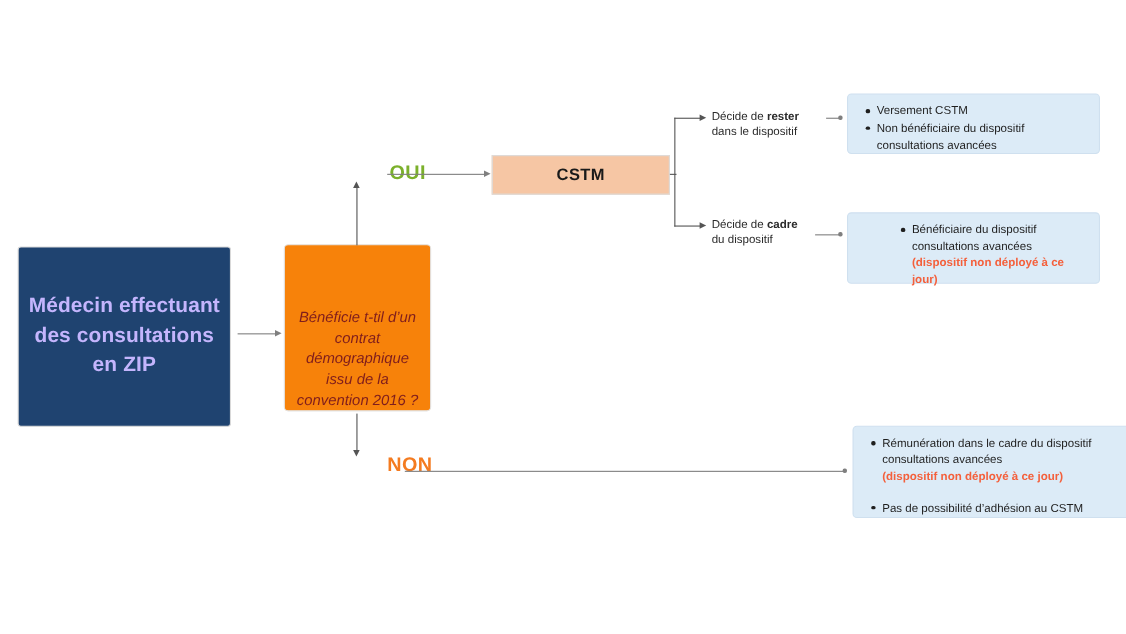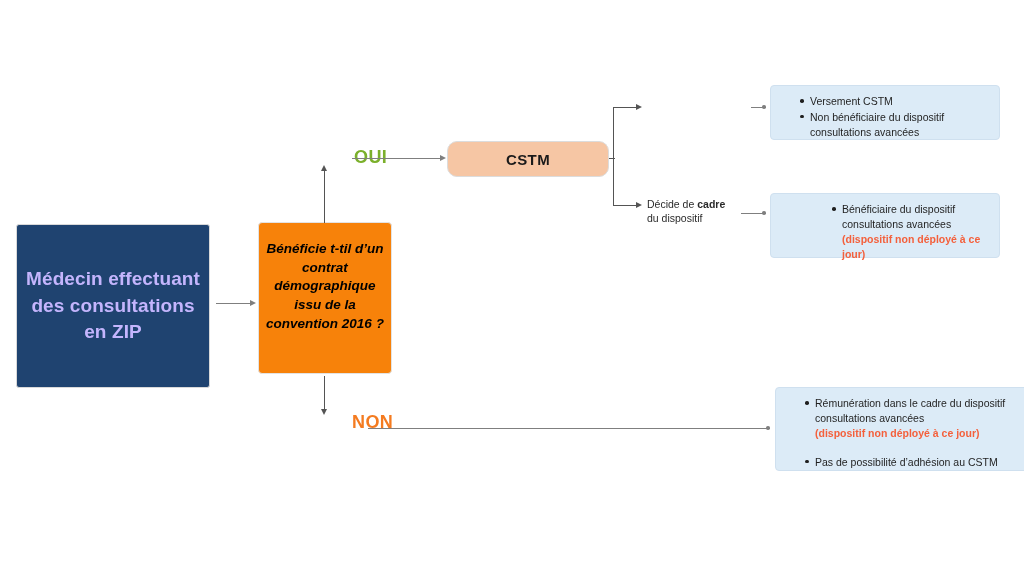--- a/index.html
+++ b/index.html
@@ -56,38 +56,39 @@
     height: 152px;
     background: #F7820A;
     border: 1px solid #e3e3e3;
     border-radius: 4px;
     display: flex;
     align-items: flex-start;
     justify-content: center;
     padding-top: 17px;
   }
   #decision-node .label {
-    color: #000000;
-    font-weight: bold;
+    color: #7f1d1d;
+    font-weight: normal;
     font-style: italic;
     font-size: 13.5px;
     line-height: 1.38;
     text-align: center;
     padding: 0 6px;
+    margin-top: 40px;
   }
 
   
   #cstm-node {
     left: 447px;
     top: 141px;
     width: 162px;
     height: 36px;
     background: #F6C6A4;
     border: 1px solid #dcdcdc;
-    border-radius: 10px;
+    border-radius: 0;
     display: flex;
     align-items: center;
     justify-content: center;
   }
   #cstm-node .label {
     color: #1a1a1a;
     font-weight: bold;
     font-size: 15px;
     letter-spacing: 0.4px;
   }
@@ -134,21 +135,21 @@
   .info-box ul {
     margin: 0;
     padding: 0 0 0 16px;
     list-style: none;
   }
   .info-box li {
     position: relative;
     font-size: 10.5px;
     line-height: 1.42;
     color: #1f1f1f;
-    margin: 0 0 0 15px;
+    margin: 0 0 0 2px;
   }
   .info-box li + li { margin-top: 1px; }
   .info-box li::before {
     content: "";
     position: absolute;
     left: -10px;
     top: 5px;
     width: 3.5px;
     height: 3.5px;
     background: #1f1f1f;
@@ -237,20 +238,24 @@
 
   <div class="conn h dark" style="left:609px; top:158px; width:6px;"></div>
   <div class="conn v dark" style="left:613px; top:107px; height:99px;"></div>
 
   <div class="conn h dark" style="left:613px; top:107px; width:25px;"></div>
   <div class="arrowhead right dark" style="left:636px; top:103.5px;"></div>
 
   <div class="conn h dark" style="left:613px; top:205px; width:25px;"></div>
   <div class="arrowhead right dark" style="left:636px; top:201.5px;"></div>
 
+  <div class="step-caption" id="caption-rester">
+    <span>Décide de </span><b>rester</b><br>
+    <span>dans le dispositif</span>
+  </div>
 
   <div class="conn h" style="left:751px; top:107px; width:12px;"></div>
   <div class="dot" style="left:762px; top:105.3px;"></div>
 
   <div class="step-caption" id="caption-sortir">
     <span>Décide de </span><b>cadre</b><br>
     <span>du dispositif</span>
   </div>
 
   <div class="conn h" style="left:741px; top:213px; width:22px;"></div>

